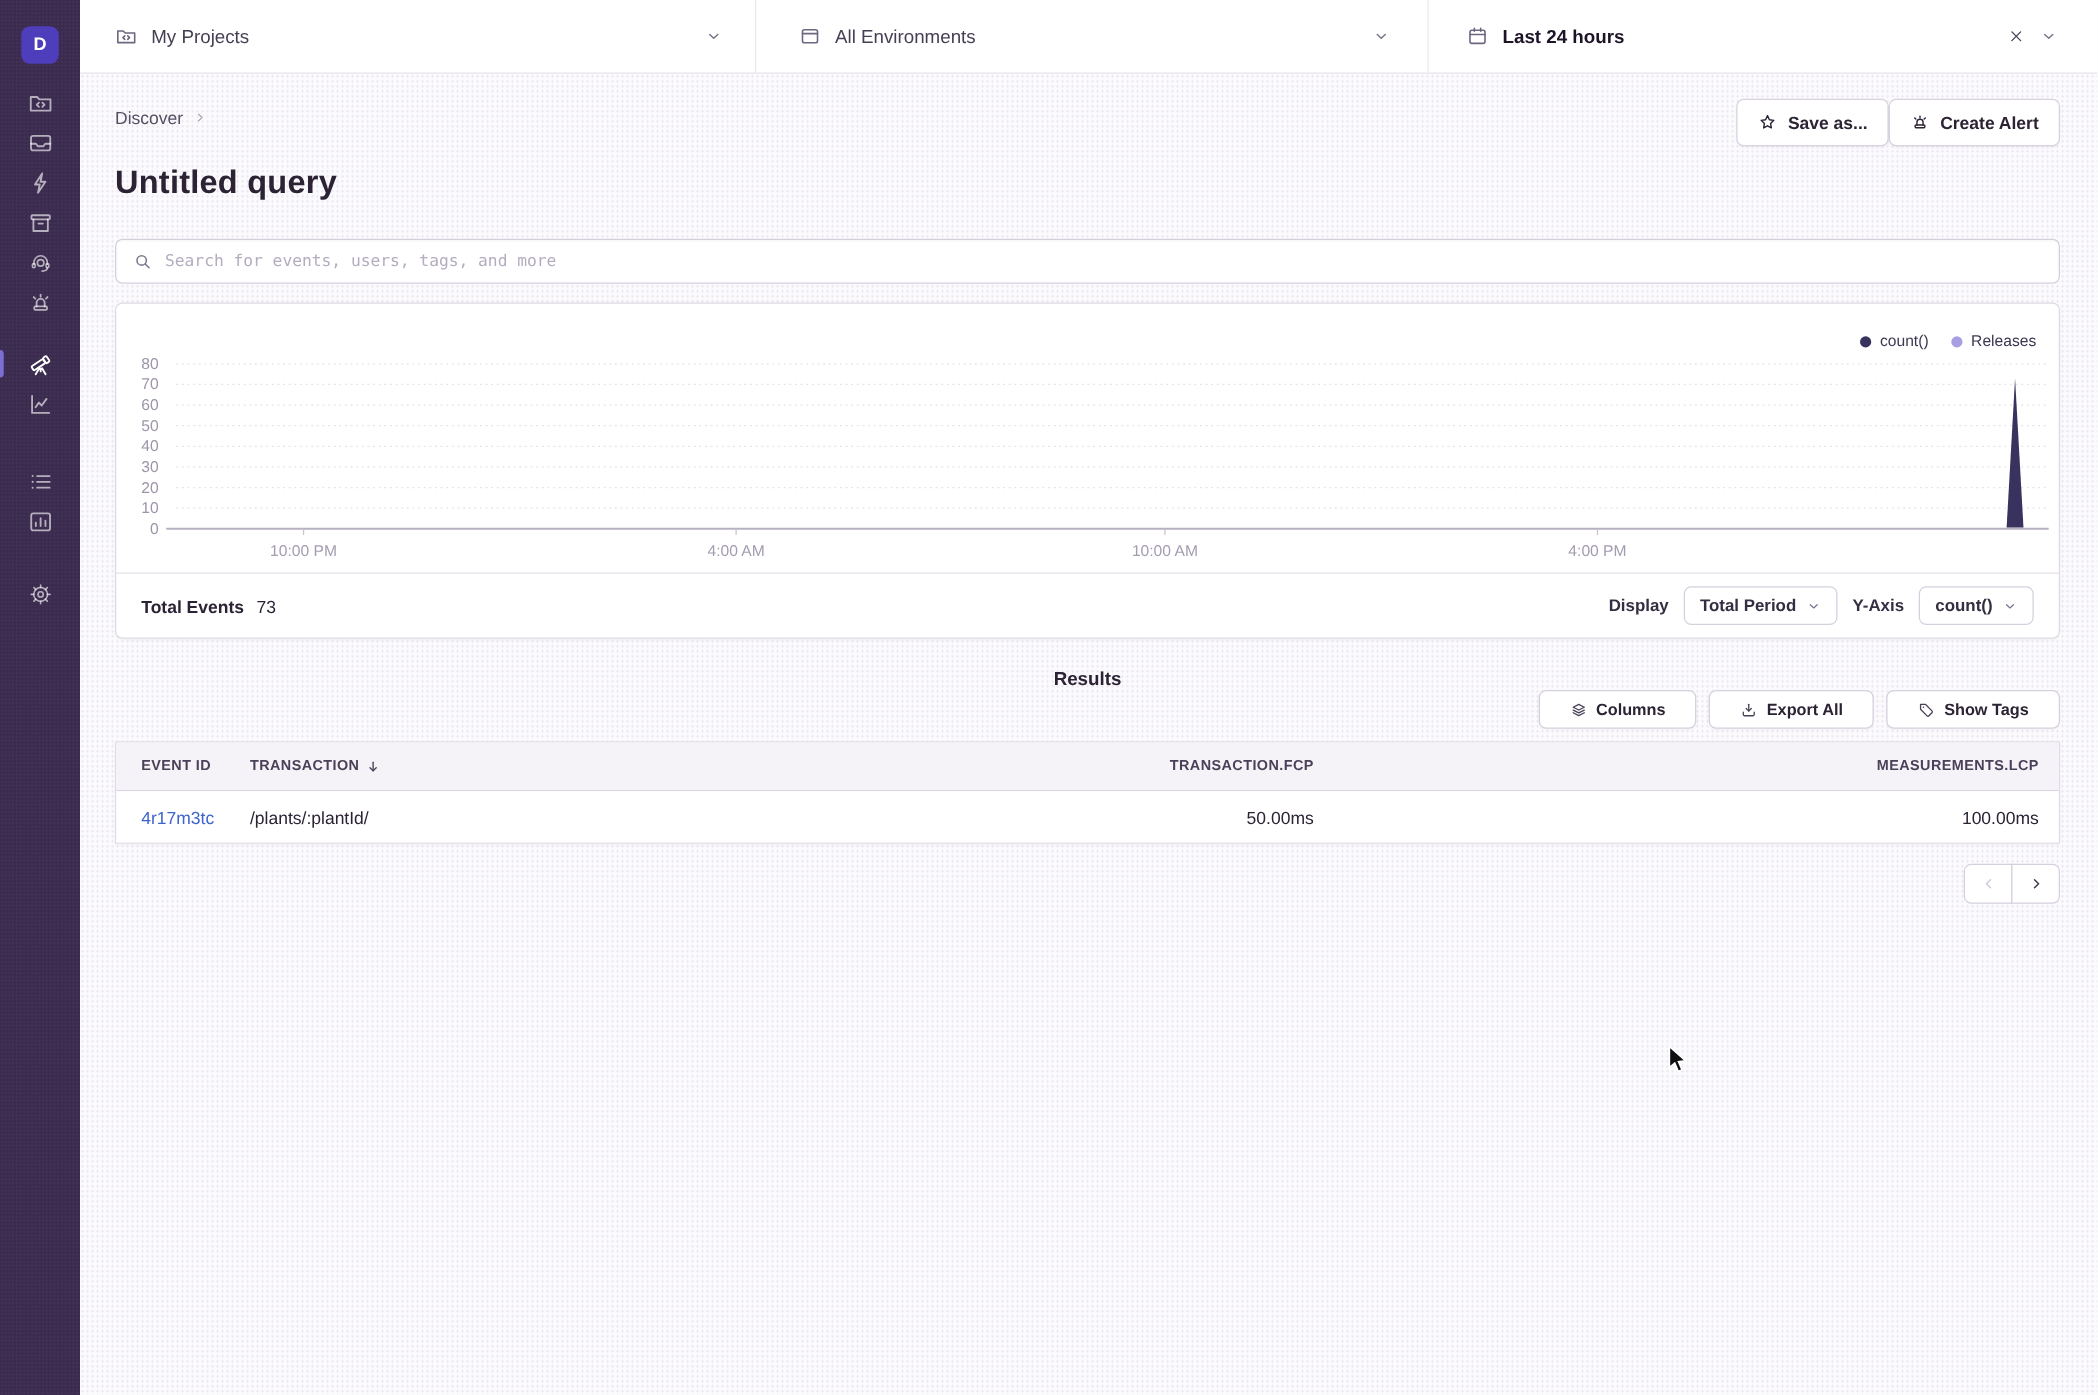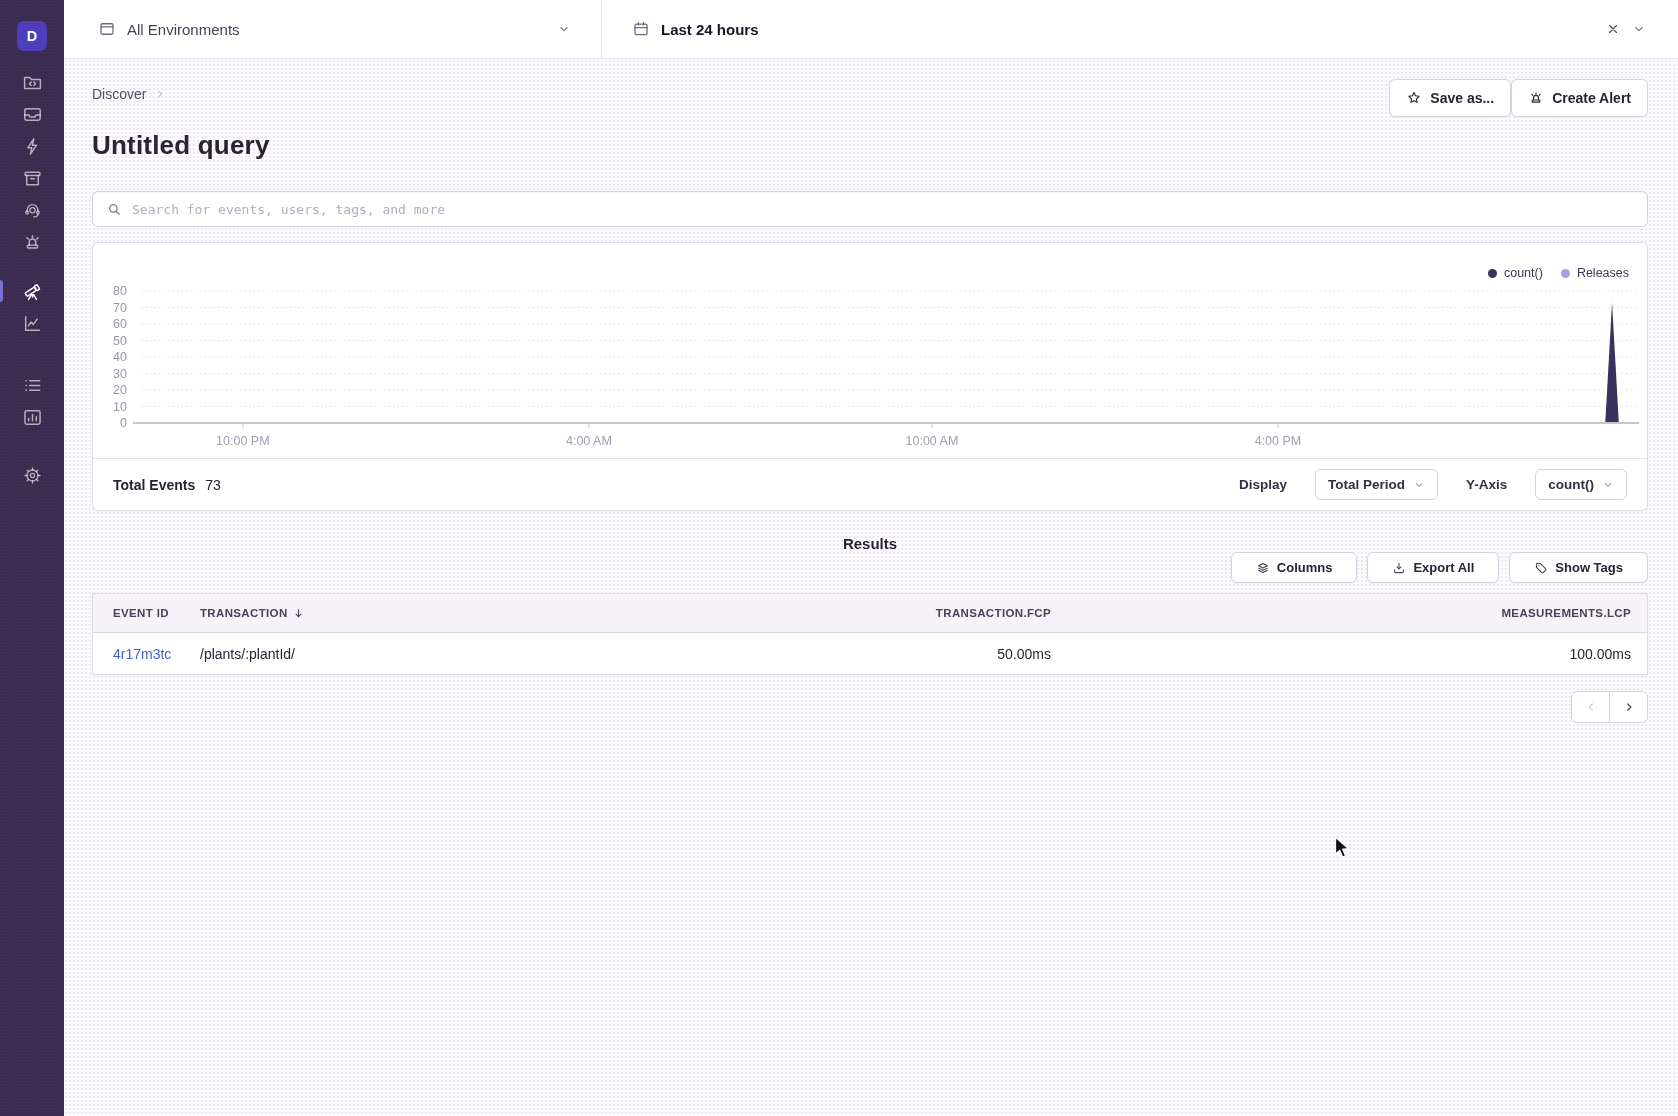--- a/index.html
+++ b/index.html
@@ -94,21 +94,21 @@
   .chart-area { position:relative; height:215px; }
   .legend { position:absolute; top:23px; right:18px; display:flex; gap:18px; align-items:center; }
   .legend-item { display:flex; align-items:center; gap:7px; font-size:12.5px; color:#3D3852; cursor:pointer; }
   .legend-dot { width:9px; height:9px; border-radius:50%; }
   .chart-svg { position:absolute; left:0; top:30px; width:100%; height:185px; }
   .chart-footer {
     height:52px; border-top:1px solid #E5E0EA; display:flex; align-items:center; padding:0 20px;
   }
   .cf-label { font-size:14px; font-weight:700; color:#2B2233; }
   .cf-value { margin-left:10px; font-size:14px; color:#2B2233; }
-  .cf-right { margin-left:auto; display:flex; align-items:center; gap:28px; }
+  .cf-right { margin-left:auto; display:flex; align-items:center; gap:12px; }
   .dd-label { font-size:13.5px; font-weight:700; color:#352E42; }
   .dd-btn {
     display:flex; align-items:center; gap:8px; height:31px; padding:0 12px;
     background:#fff; border:1px solid #D6D0DE; border-radius:6px;
     font-size:13.5px; font-weight:700; color:#352E42; cursor:pointer;
   }
   .dd-chevron { width:12px; height:12px; color:#7C7390; }
 
   
   .results-head { margin-top:24px; display:flex; align-items:center;flex-direction:column; }
@@ -263,20 +263,36 @@
               <circle cx="12" cy="12" r="2.4"></circle>
               <path d="M12 3.4v2.3M12 18.3v2.3M3.4 12h2.3M18.3 12h2.3M5.9 5.9l1.7 1.7M16.4 16.4l1.7 1.7M18.1 5.9l-1.7 1.7M7.6 16.4l-1.7 1.7"></path>
             </svg>
           </span>
         </div>
       </div>
     </nav>
 </div>
 
 <div class="topbar">
+  <div class="tb-section tb-sec-project">
+    <span class="tb-icon icon">
+        <svg viewBox="0 0 24 24" fill="none" stroke="currentColor" stroke-width="1.7" stroke-linecap="round" stroke-linejoin="round">
+          <path d="M3 6.4h5.8l2 2.2H21v10.2H3z"></path>
+          <path d="m10.4 11.6-1.9 1.9 1.9 1.9"></path>
+          <path d="m13.6 11.6 1.9 1.9-1.9 1.9"></path>
+        </svg>
+      </span>
+    <span class="tb-label">My Projects</span>
+    <span class="tb-spacer"></span>
+    <span class="tb-chevron icon">
+        <svg viewBox="0 0 24 24" fill="none" stroke="currentColor" stroke-width="2" stroke-linecap="round" stroke-linejoin="round">
+          <path d="m6.5 9.5 5.5 5.2 5.5-5.2"></path>
+        </svg>
+      </span>
+  </div>
   <div class="tb-section tb-sec-env">
     <span class="tb-icon icon">
         <svg viewBox="0 0 24 24" fill="none" stroke="currentColor" stroke-width="1.7" stroke-linecap="round" stroke-linejoin="round">
           <rect x="4" y="5" width="16" height="14" rx="2"></rect>
           <path d="M4 9.2h16"></path>
         </svg>
       </span>
     <span class="tb-label">All Environments</span>
     <span class="tb-spacer"></span>
     <span class="tb-chevron icon">

